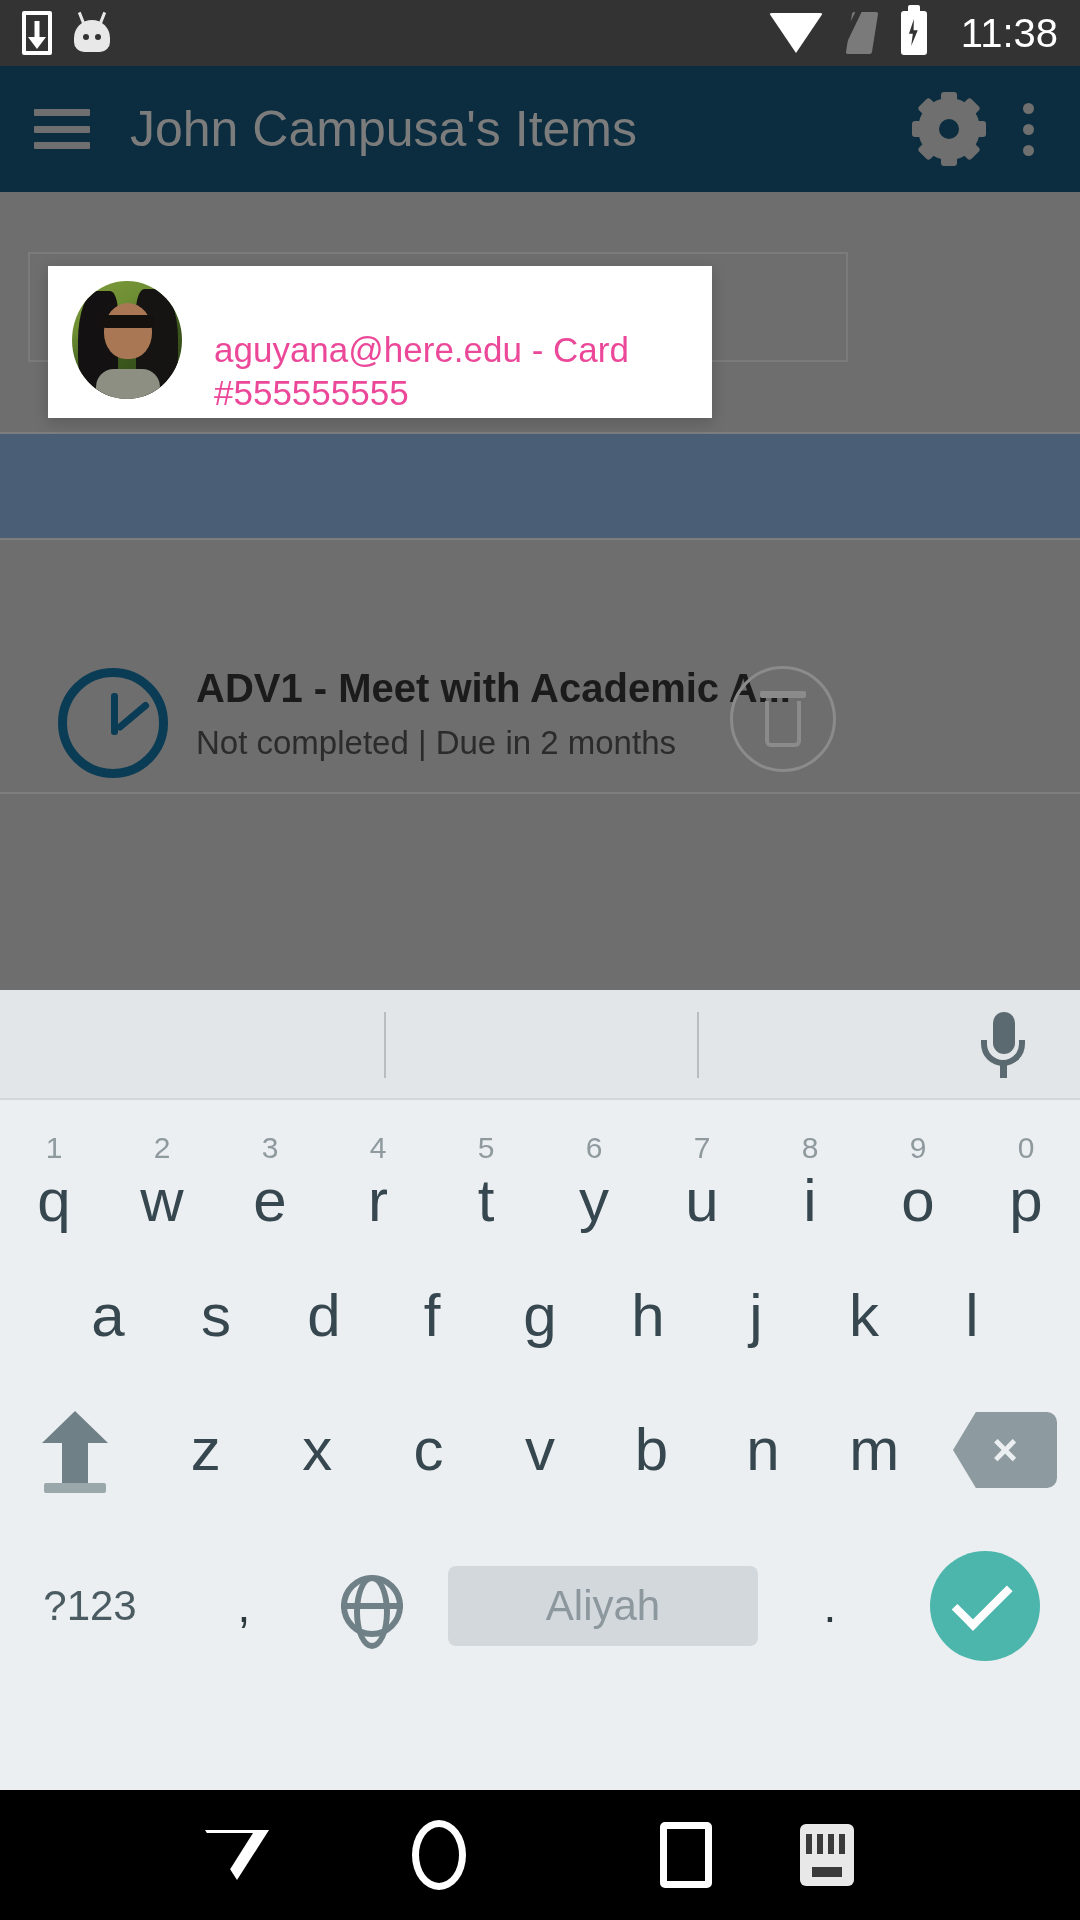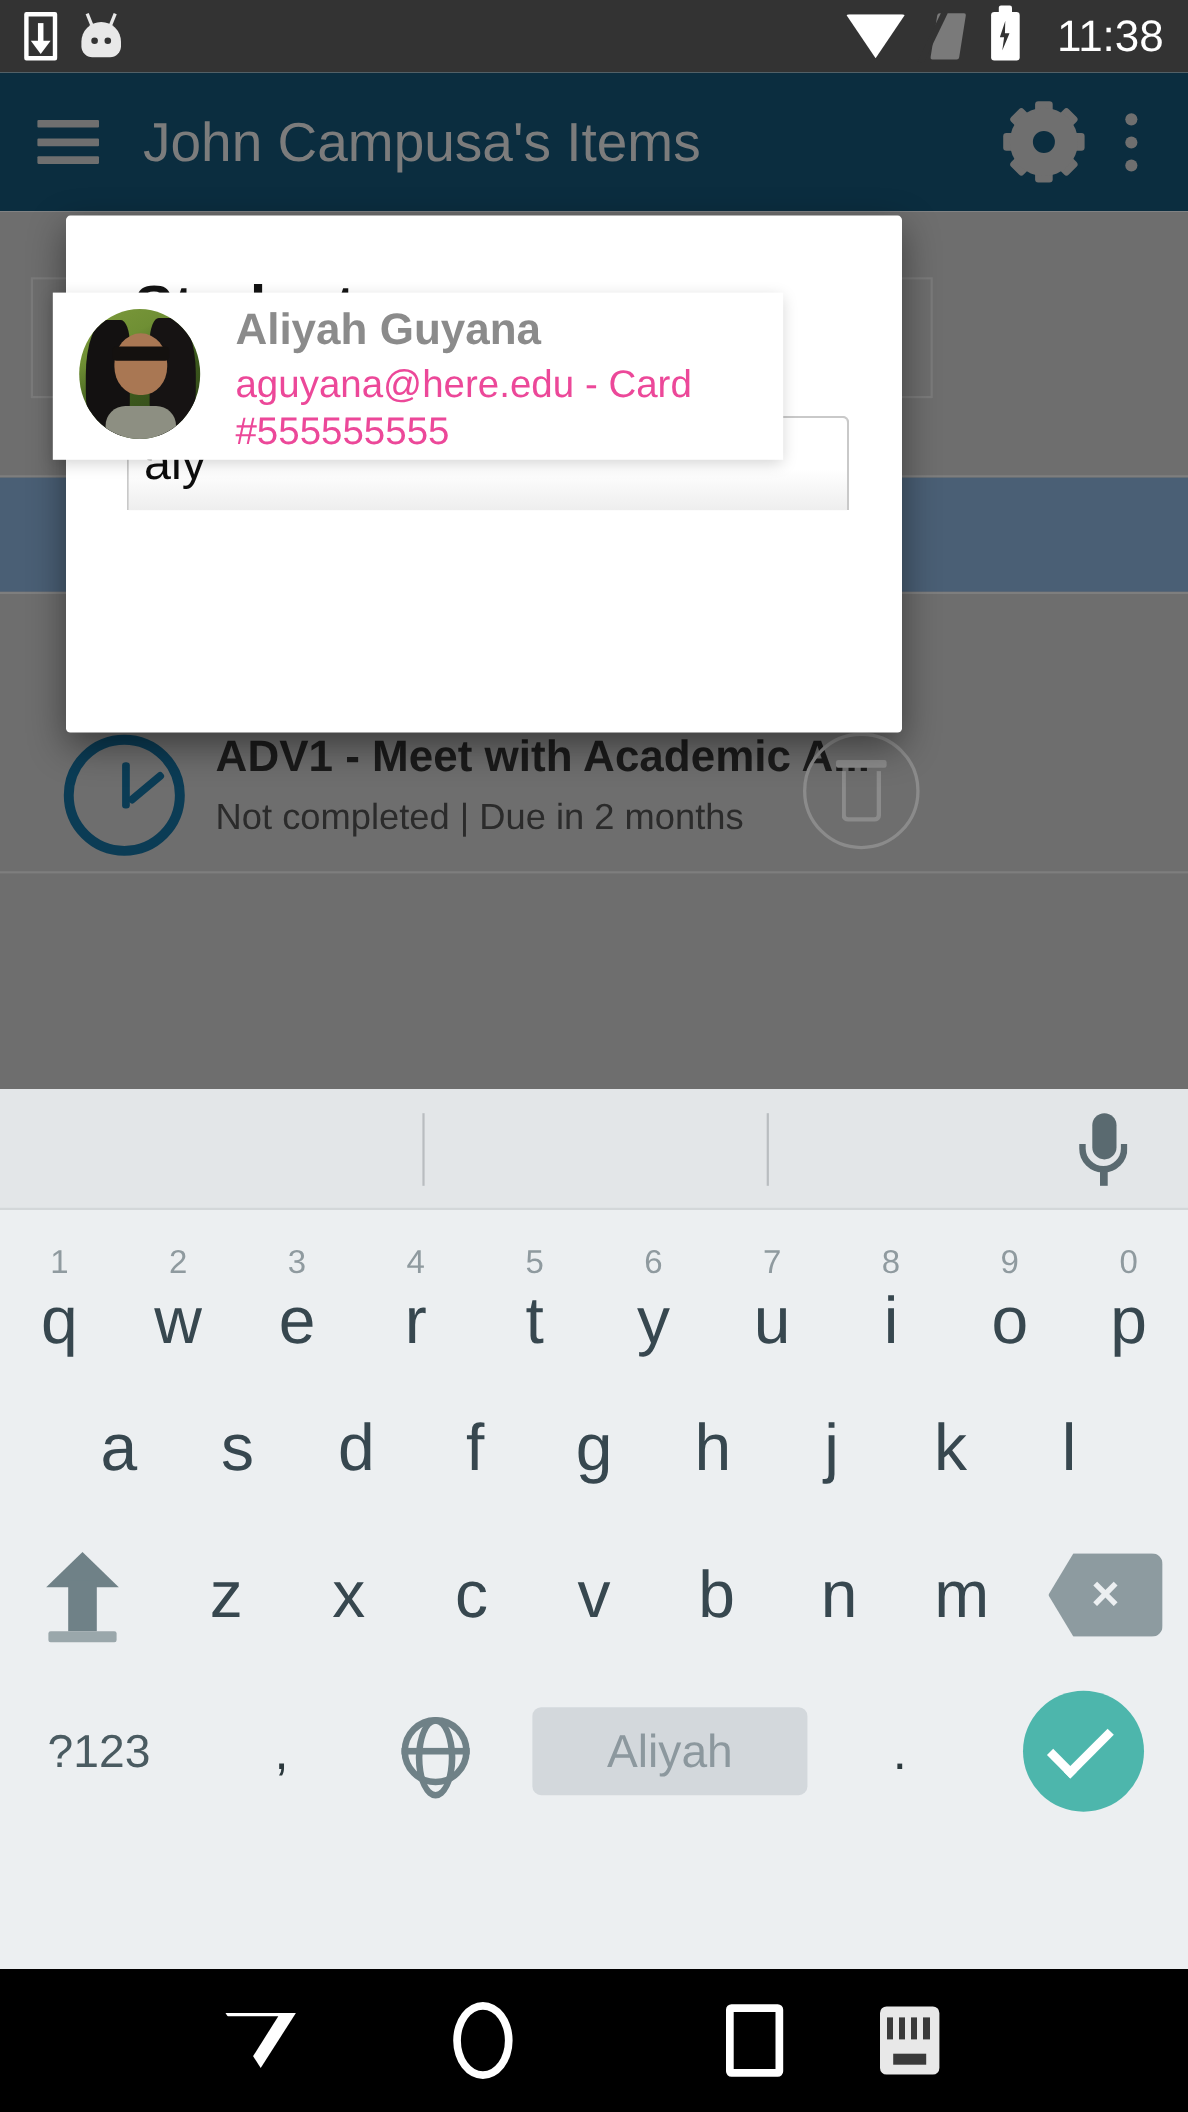--- a/index.html
+++ b/index.html
@@ -148,21 +148,21 @@
   .krow{ position:absolute; left:0; width:1080px; display:flex; }
   .key{
     flex:1; display:flex; flex-direction:column; align-items:center; justify-content:center;
     position:relative;
   }
   .key .num{ font-size:30px; color:#8f9a9f; line-height:1; margin-bottom:8px; }
   .key .ltr{ font-size:60px; color:#37474f; line-height:1; font-weight:300; }
   .krow1{ top:128px; height:128px; }
   .krow2{ top:262px; height:128px; padding:0 54px; }
   .krow3{ top:396px; height:128px; }
-  .krow4{ top:536px; height:132px;gap:12px; }
+  .krow4{ top:550px; height:132px; }
 
   .shiftkey{ flex:0 0 150px; display:flex; align-items:center; justify-content:center; position:relative; }
   .shift-arrow{ position:relative; width:66px; height:78px; }
   .shift-arrow .stem{ position:absolute; left:20px; top:26px; width:26px; height:46px; background:#6f8187; }
   .shift-arrow .head{ position:absolute; left:0; top:0; width:0; height:0; border-left:33px solid transparent; border-right:33px solid transparent; border-bottom:32px solid #6f8187; }
   .shift-underline{ position:absolute; bottom:-4px; left:50%; transform:translateX(-50%); width:62px; height:10px; background:#9aa7ab; border-radius:2px; }
   .delkey{ flex:0 0 150px; display:flex; align-items:center; justify-content:center; }
   .del-shape{
     position:relative; width:104px; height:76px; background:#8d9ba0;
     border-radius:8px 10px 10px 8px; display:flex; align-items:center; justify-content:center;
@@ -303,37 +303,30 @@
       <div class="task-sub">Not completed | Due in 2 months</div>
       <div class="trash-btn">
         <span class="trash-glyph">
             <i class="lid"></i>
             <i class="body"></i>
           </span>
       </div>
     </div>
   </div>
 
-  <div class="dialog">
-    <div class="dialog-title">Student</div>
-    <div class="dialog-field">
-      <span class="value">aly</span>
-    </div>
-  </div>
 
   <div class="suggest-panel">
     <div class="suggest-row">
       <div class="avatar">
         <i class="hair-l"></i>
           <i class="hair-r"></i>
           <i class="face"></i>
           <i class="glasses"></i>
           <i class="shirt"></i>
       </div>
-      <div class="sg-name">Aliyah Guyana</div>
       <div class="sg-sub">aguyana@here.edu - Card #555555555</div>
     </div>
   </div>
 
   <div class="keyboard">
     <div class="suggestion-strip">
       <span class="sep" style="left:384px"></span>
       <span class="sep" style="left:697px"></span>
       <span class="mic">
           <i class="cap"></i>

